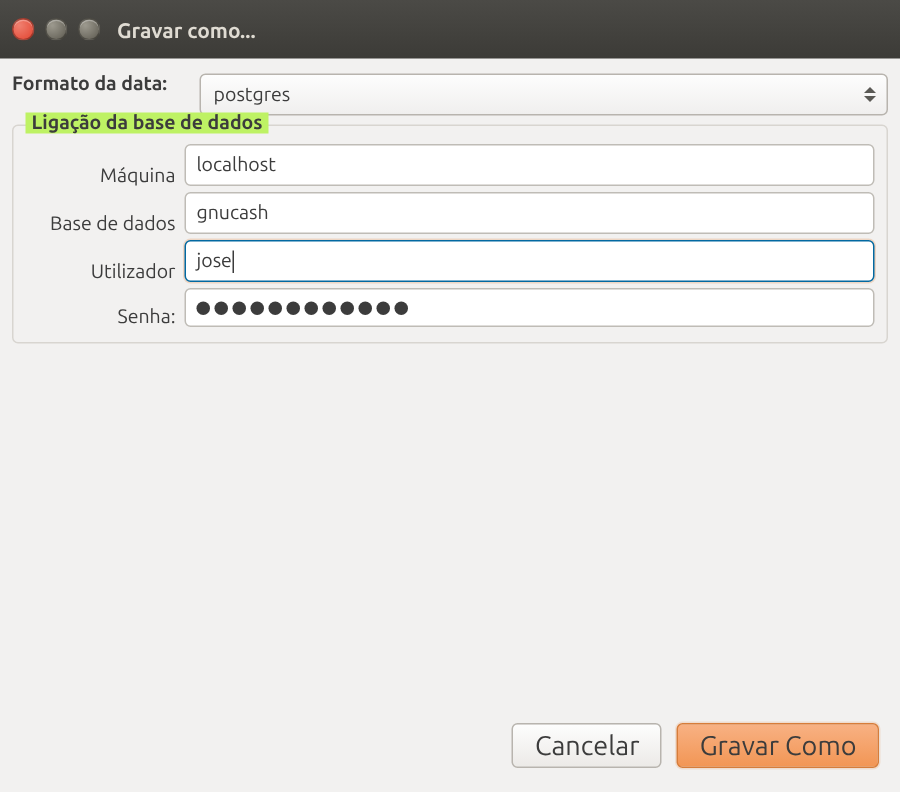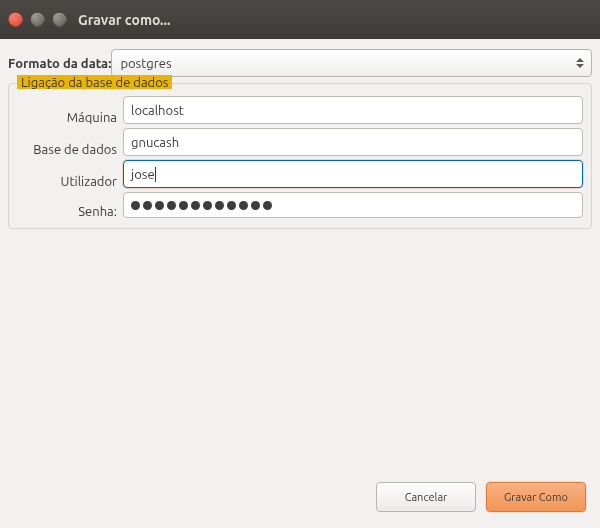--- a/index.html
+++ b/index.html
@@ -38,23 +38,23 @@
       color: #dfdbd2;
       font-weight: bold;
       font-size: 14px;
       margin-left: 4px;
     }
     .content {
       padding: 10px 8px 8px 8px;
     }
     .row {
       display: flex;
-      align-items: center;
+      align-items: flex-start;
       margin-bottom: 6px;
-      gap: 0;
+      gap: 22px;
     }
     .label-format {
       font-weight: bold;
       white-space: nowrap;
     }
     .combo {
       flex: 1;
       position: relative;
       height: 28px;
       background: linear-gradient(to bottom, #fdfdfd, #f0efee);
@@ -92,24 +92,25 @@
       border: 1px solid #d8d5d0;
       border-radius: 4px;
       padding: 8px 8px 10px 8px;
       margin-top: 2px;
       position: relative;
     }
     .legend {
       position: absolute;
       top: -9px;
       left: 8px;
-      background: #eab308;
+      background: #bef264;
       padding: 0 4px;
       font-size: 13px;
       color: #3c3c3c;
+      font-weight: bold;
     }
     .form-row {
       display: flex;
       align-items: flex-end;
       gap: 6px;
       margin-top: 4px;
     }
     .form-label {
       width: 100px;
       text-align: right;
@@ -155,21 +156,21 @@
       display: flex;
       gap: 10px;
     }
     .btn {
       min-width: 100px;
       height: 30px;
       border: 1px solid #b8b4ae;
       border-radius: 4px;
       background: linear-gradient(to bottom, #fdfdfd, #eceae7);
       font-family: inherit;
-      font-size: 11px;
+      font-size: 18px;
       color: #3c3c3c;
       cursor: pointer;
       padding: 0 14px;
     }
     .btn.primary {
       border: 1px solid #d77d3a;
       background: linear-gradient(to bottom, #f8b183, #f29655);
       box-shadow: 0 0 0 1px rgba(227,134,64,0.18);
     }
     .cursor-caret {

